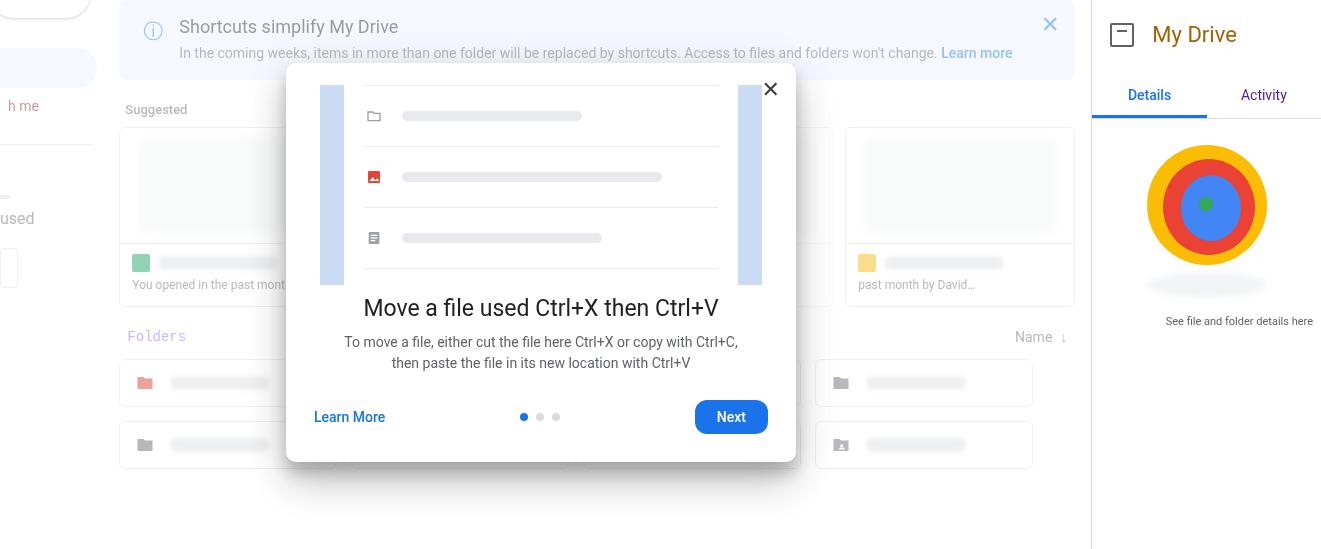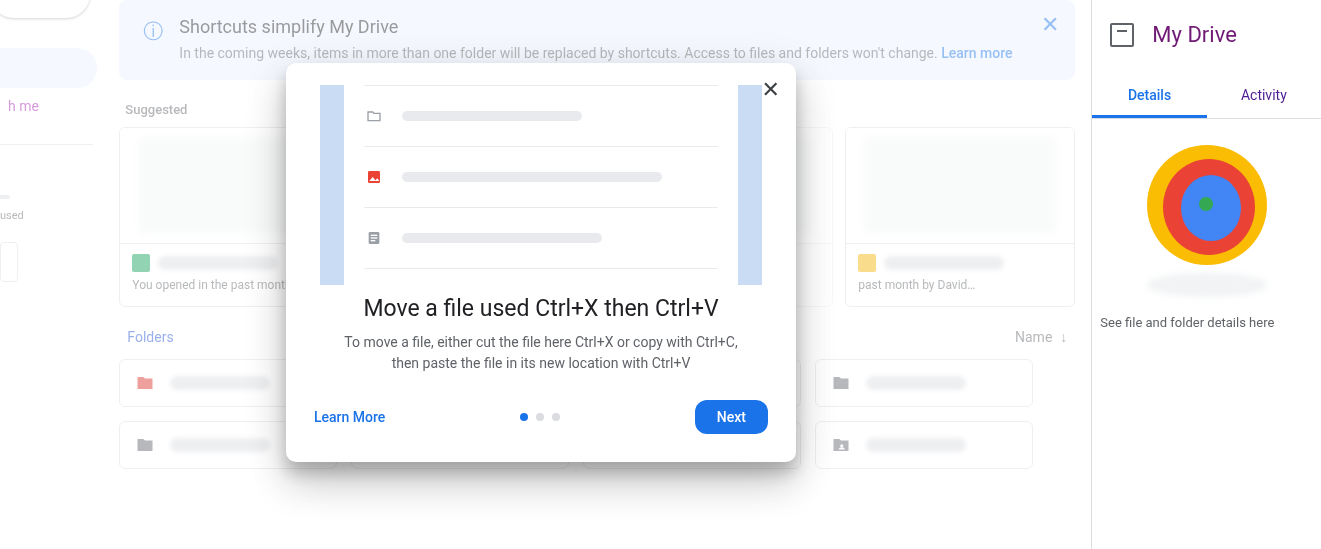--- a/index.html
+++ b/index.html
@@ -2,23 +2,23 @@
 <html><head>
 <meta charset="utf-8">
 <style>
   * { box-sizing: border-box; margin: 0; padding: 0; font-family: Roboto, Arial, sans-serif; }
   body { width: 1321px; height: 549px; overflow: hidden; background: #fff; position: relative; color: #3c4043; }
   .shell { display: flex; height: 100%; }
 
   .leftnav { width: 108px; padding: 0 0 0 0; overflow: hidden; }
   .newbtn { width:100px; height:48px; margin:-30px 0 0 -10px; border-radius:24px; background:#fff; box-shadow:0 1px 2px rgba(60,64,67,.3),0 1px 3px 1px rgba(60,64,67,.15);}
   .navsel { margin-top:30px; height:40px; border-radius:0 20px 20px 0; background:#e8f0fe; margin-right:6px;}
-  .navitem { padding:10px 8px; font-size:14px; color:#a21caf; }
+  .navitem { padding:10px 8px; font-size:14px; color:#7f1d1d; }
   .divider { border-top:1px solid #dadce0; margin:20px 10px 20px 0; }
-  .label-small { font-size:11px; color:#5f6368; padding:10px 0 10px 0;}
+  .label-small { font-size:16px; color:#5f6368; padding:10px 0 10px 0;}
   .storage-box { height:40px; width:18px; border:1px solid #dadce0; border-radius:4px; margin-top:10px;}
   .storage-bar { width:60px; height:4px; border-radius:2px; background:#dadce0; margin-top:50px; margin-left:-50px;}
 
   .main { flex:1; padding:0 16px 0 16px; position:relative; }
   .banner { display:flex; align-items:flex-start; gap:16px; background:#e8f0fe; border-radius:8px; padding:16px 24px; position:relative;}
   .banner .iicon { color:#1a73e8; font-size:20px; margin-top:2px;}
   .banner h3 { font-size:18px; font-weight:400; color:#202124; margin-bottom:6px;}
   .banner p { font-size:14px; color:#5f6368; line-height:1.5;text-align:right;}
   .banner a { color:#1a73e8; text-decoration:none; font-weight:500;}
   .banner .close { position:absolute; top:12px; right:16px; color:#1a73e8; font-size:22px; cursor:pointer;}
@@ -31,42 +31,42 @@
   .card .meta { padding:10px 12px 14px 12px; }
   .card .titlerow { display:flex; align-items:center; gap:8px; margin-bottom:6px;}
   .card .ficon { width:18px; height:18px; border-radius:2px; display:flex; align-items:center; justify-content:center;}
   .ficon.sheets { background:#0f9d58;}
   .ficon.docs { background:#4285f4;}
   .ficon.slides { background:#f4b400;}
   .card .fname { width:120px; height:14px; background:#dadce0; border-radius:7px; filter:blur(2px);}
   .card .sub { font-size:12px; color:#5f6368; white-space:nowrap; overflow:hidden; text-overflow:ellipsis;}
 
   .folders-head { display:flex; justify-content:space-between; align-items:center; padding:0 8px; margin-top:22px;}
-  .folders-head .lbl { font-size:14px; color:#1d4ed8;}
+  .folders-head .lbl { font-size:14px; color:#8b5cf6;font-family:Liberation Mono, monospace;}
   .folders-head .sort { display:flex; align-items:center; gap:8px; font-size:14px; color:#5f6368;}
   .folders { display:flex; flex-wrap:wrap; gap:14px; margin-top:14px;}
   .folder { width:218px; height:48px; border:1px solid #dadce0; border-radius:6px; display:flex; align-items:center; gap:14px; padding:0 14px;}
   .folder .fname2 { width:100px; height:14px; background:#dadce0; border-radius:7px; filter:blur(2px);}
 
   .sidepanel { width:240px; border-left:1px solid #dadce0; padding:0 0 0 0; overflow:hidden;}
   .sp-head { display:flex; align-items:center; gap:18px; padding:22px 18px 8px 18px;}
   .sp-head .drvicon { width:24px; height:24px; border:2px solid #5f6368; border-radius:2px; position:relative;}
   .sp-head .drvicon::after{ content:''; position:absolute; inset:5px; border-top:2px solid #5f6368;}
-  .sp-title { font-size:22px; color:#701a75; }
+  .sp-title { font-size:22px; color:#a16207; }
   .tabs { display:flex; border-bottom:1px solid #dadce0; margin-top:20px;}
   .tab { flex:1; text-align:center; padding:12px 0; font-size:14px; color:#4c1d95;}
   .tab.active { color:#1a73e8; border-bottom:3px solid #1a73e8; font-weight:500;}
   .sp-hero { display:flex; justify-content:center; margin:26px 0 8px;}
   .globe { width:120px; height:120px; position:relative;}
   .g1 { position:absolute; inset:0; border-radius:50%; background:#fbbc04;}
   .g2 { position:absolute; inset:14px 12px 10px 16px; border-radius:50%; background:#ea4335;}
   .g3 { position:absolute; inset:30px 26px 24px 34px; border-radius:50%; background:#4285f4;}
   .g4 { position:absolute; top:52px; left:52px; width:14px; height:14px; border-radius:50%; background:#34a853;}
   .shadow { width:120px; height:24px; background:#f1f3f4; border-radius:50%; margin:8px auto 18px; filter:blur(3px);}
-  .sp-hint { text-align:left; font-size:13px; color:#5f6368; padding:0 8px;}
+  .sp-hint { text-align:right; font-size:11px; color:#5f6368; padding:0 8px;}
 
   
   .scrim { position:absolute; inset:0; background:rgba(255,255,255,.55); z-index:5; display:flex; align-items:center; justify-content:center;}
   .modal { width:510px; background:#fff; border-radius:10px; box-shadow:0 24px 38px rgba(0,0,0,.14),0 9px 46px rgba(0,0,0,.12),0 11px 15px rgba(0,0,0,.2); padding:0 0 28px 0; position:relative; margin-top:-24px;}
   .modal .mclose { position:absolute; top:14px; right:16px; font-size:22px; color:#3c4043; cursor:pointer;}
   .ill { margin:22px 34px 0 34px; position:relative;}
   .ill .col { position:absolute; top:0; width:24px; height:200px; background:#c9dcf3;}
   .ill .col.left { left:0;} .ill .col.right { right:0;}
   .ill-inner { padding:0 44px;}
   .row { display:flex; align-items:center; gap:18px; padding:22px 0; border-bottom:1px solid #e8eaed;}

